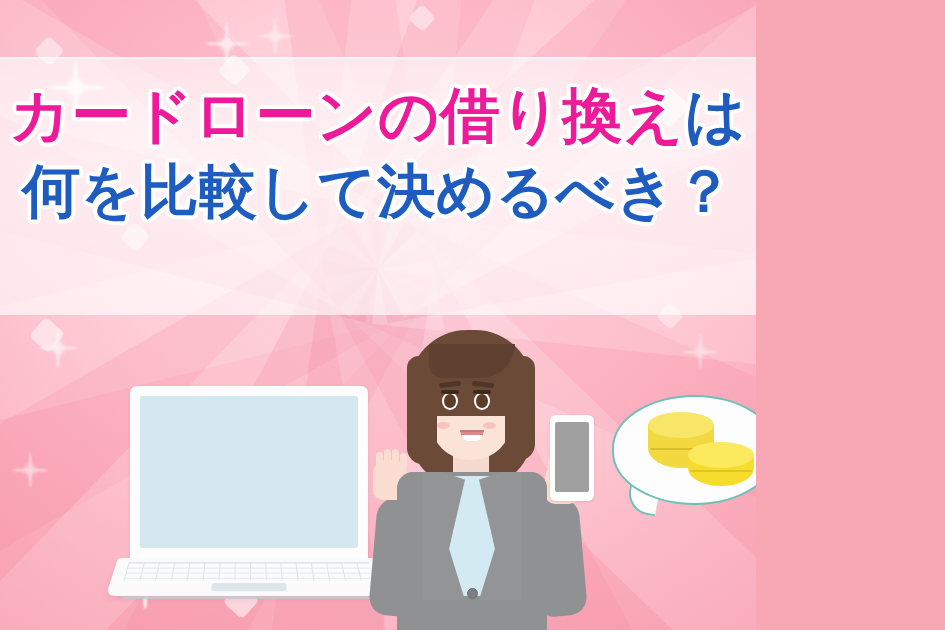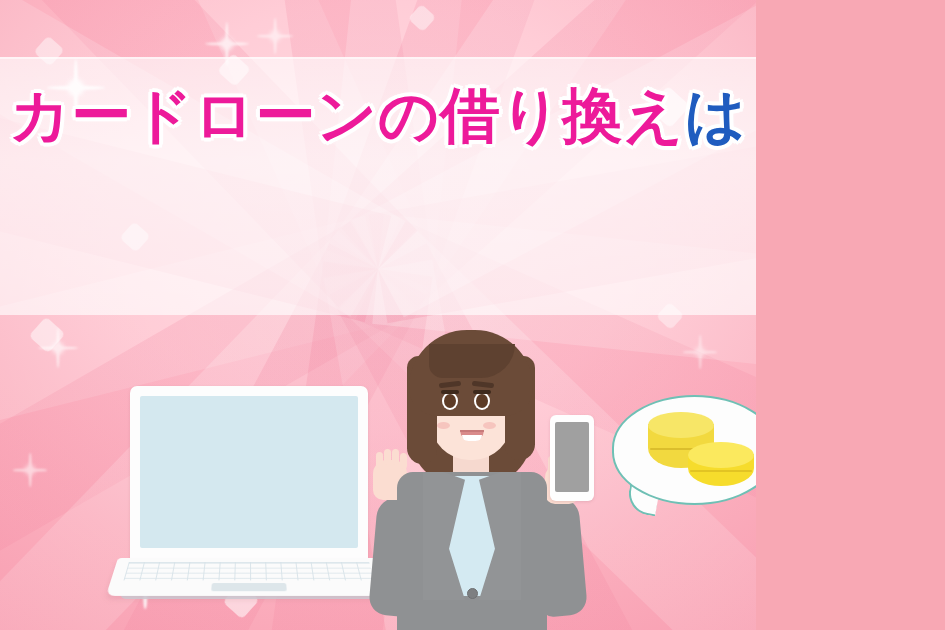--- a/index.html
+++ b/index.html
@@ -274,20 +274,21 @@
       <div class="dia" style="left: 860px; top: 500px; width: 22px; height: 22px; background: rgba(255, 255, 255, 0.45);"></div>
       <div class="dia" style="left: 852px; top: 572px; width: 24px; height: 24px; background: rgba(255, 255, 255, 0.5);"></div>
       <div class="dia" style="left: 852px; top: 320px; width: 22px; height: 22px; background: rgba(255, 255, 255, 0.4);"></div>
       <div class="dia" style="left: 660px; top: 306px; width: 20px; height: 20px; background: rgba(255, 255, 255, 0.4);"></div>
       <div class="dia" style="left: 38px; top: 40px; width: 22px; height: 22px; background: rgba(255, 255, 255, 0.45);"></div>
       <div class="dia" style="left: 900px; top: 620px; width: 20px; height: 20px; background: rgba(255, 255, 255, 0.4);"></div>
     </div>
 
   <div class="headline">
     <div class="line1"><span class="pink">カードローンの借り換え</span><span class="blue">は</span></div>
+    <div class="line2 blue">何を比較して決めるべき？</div>
   </div>
 
 
   <div class="laptop">
     <div class="lid">
       <div class="screen"></div>
     </div>
     <div class="base-edge"></div>
     <div class="base">
       <div class="keys"></div>

